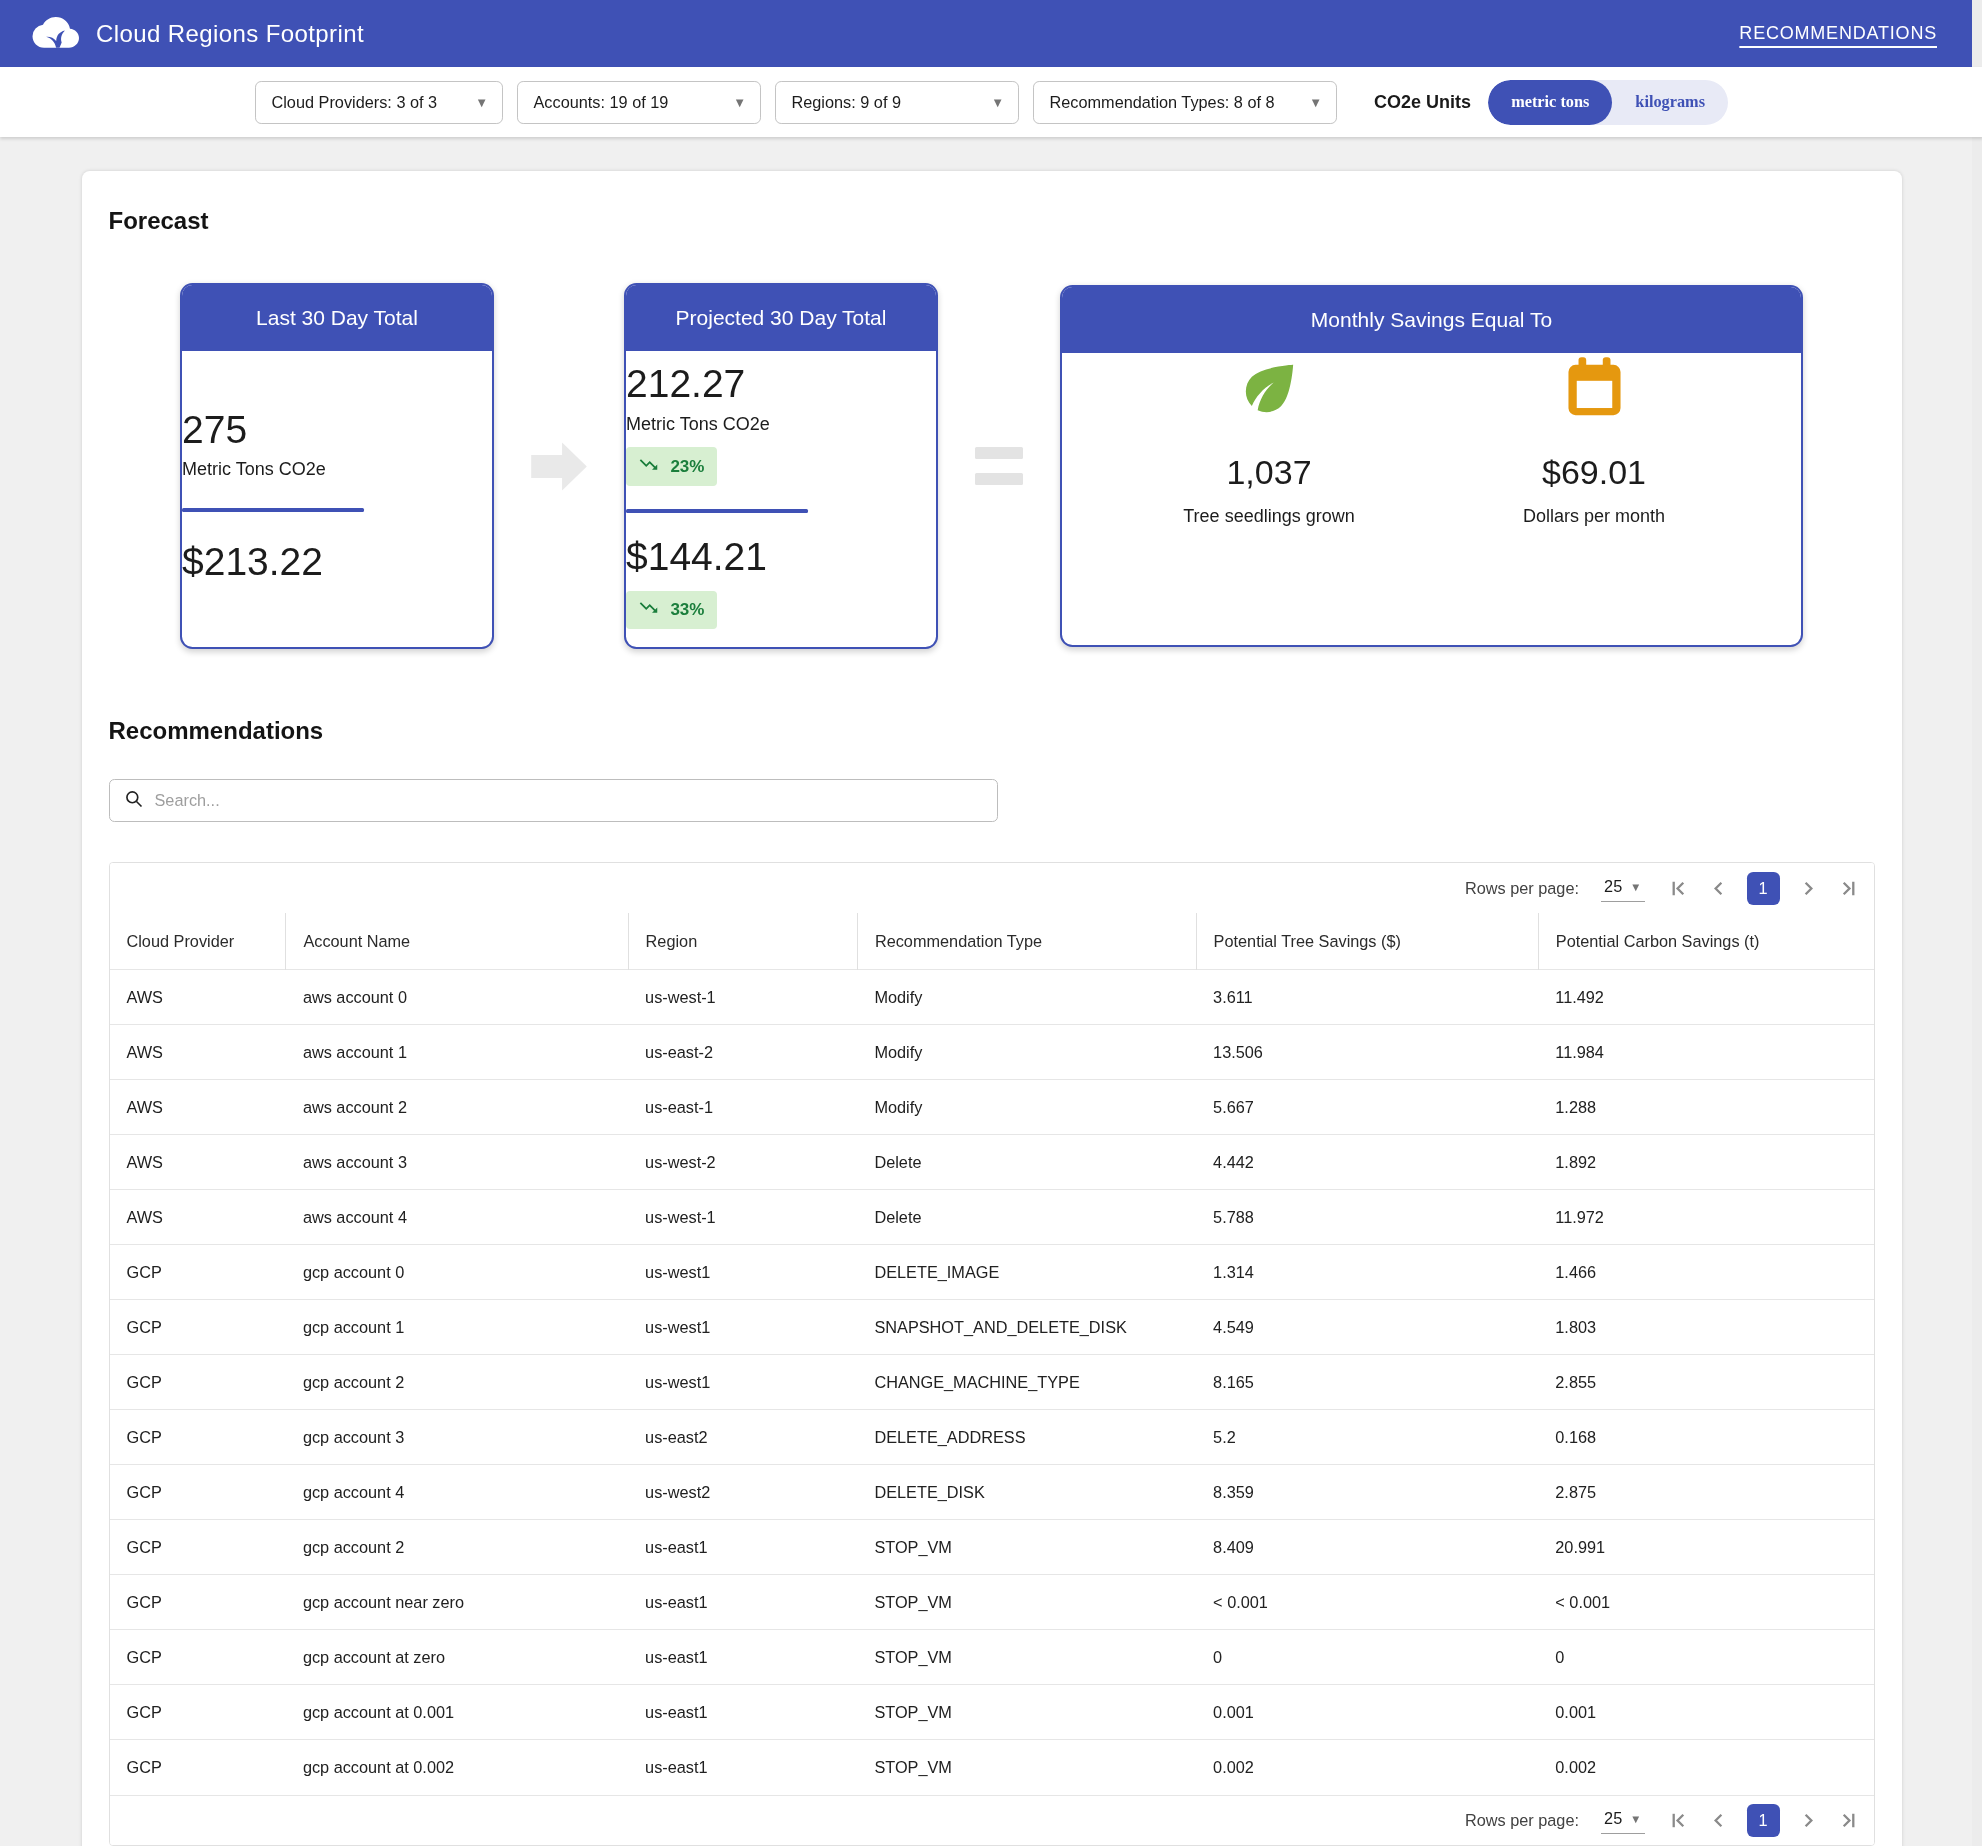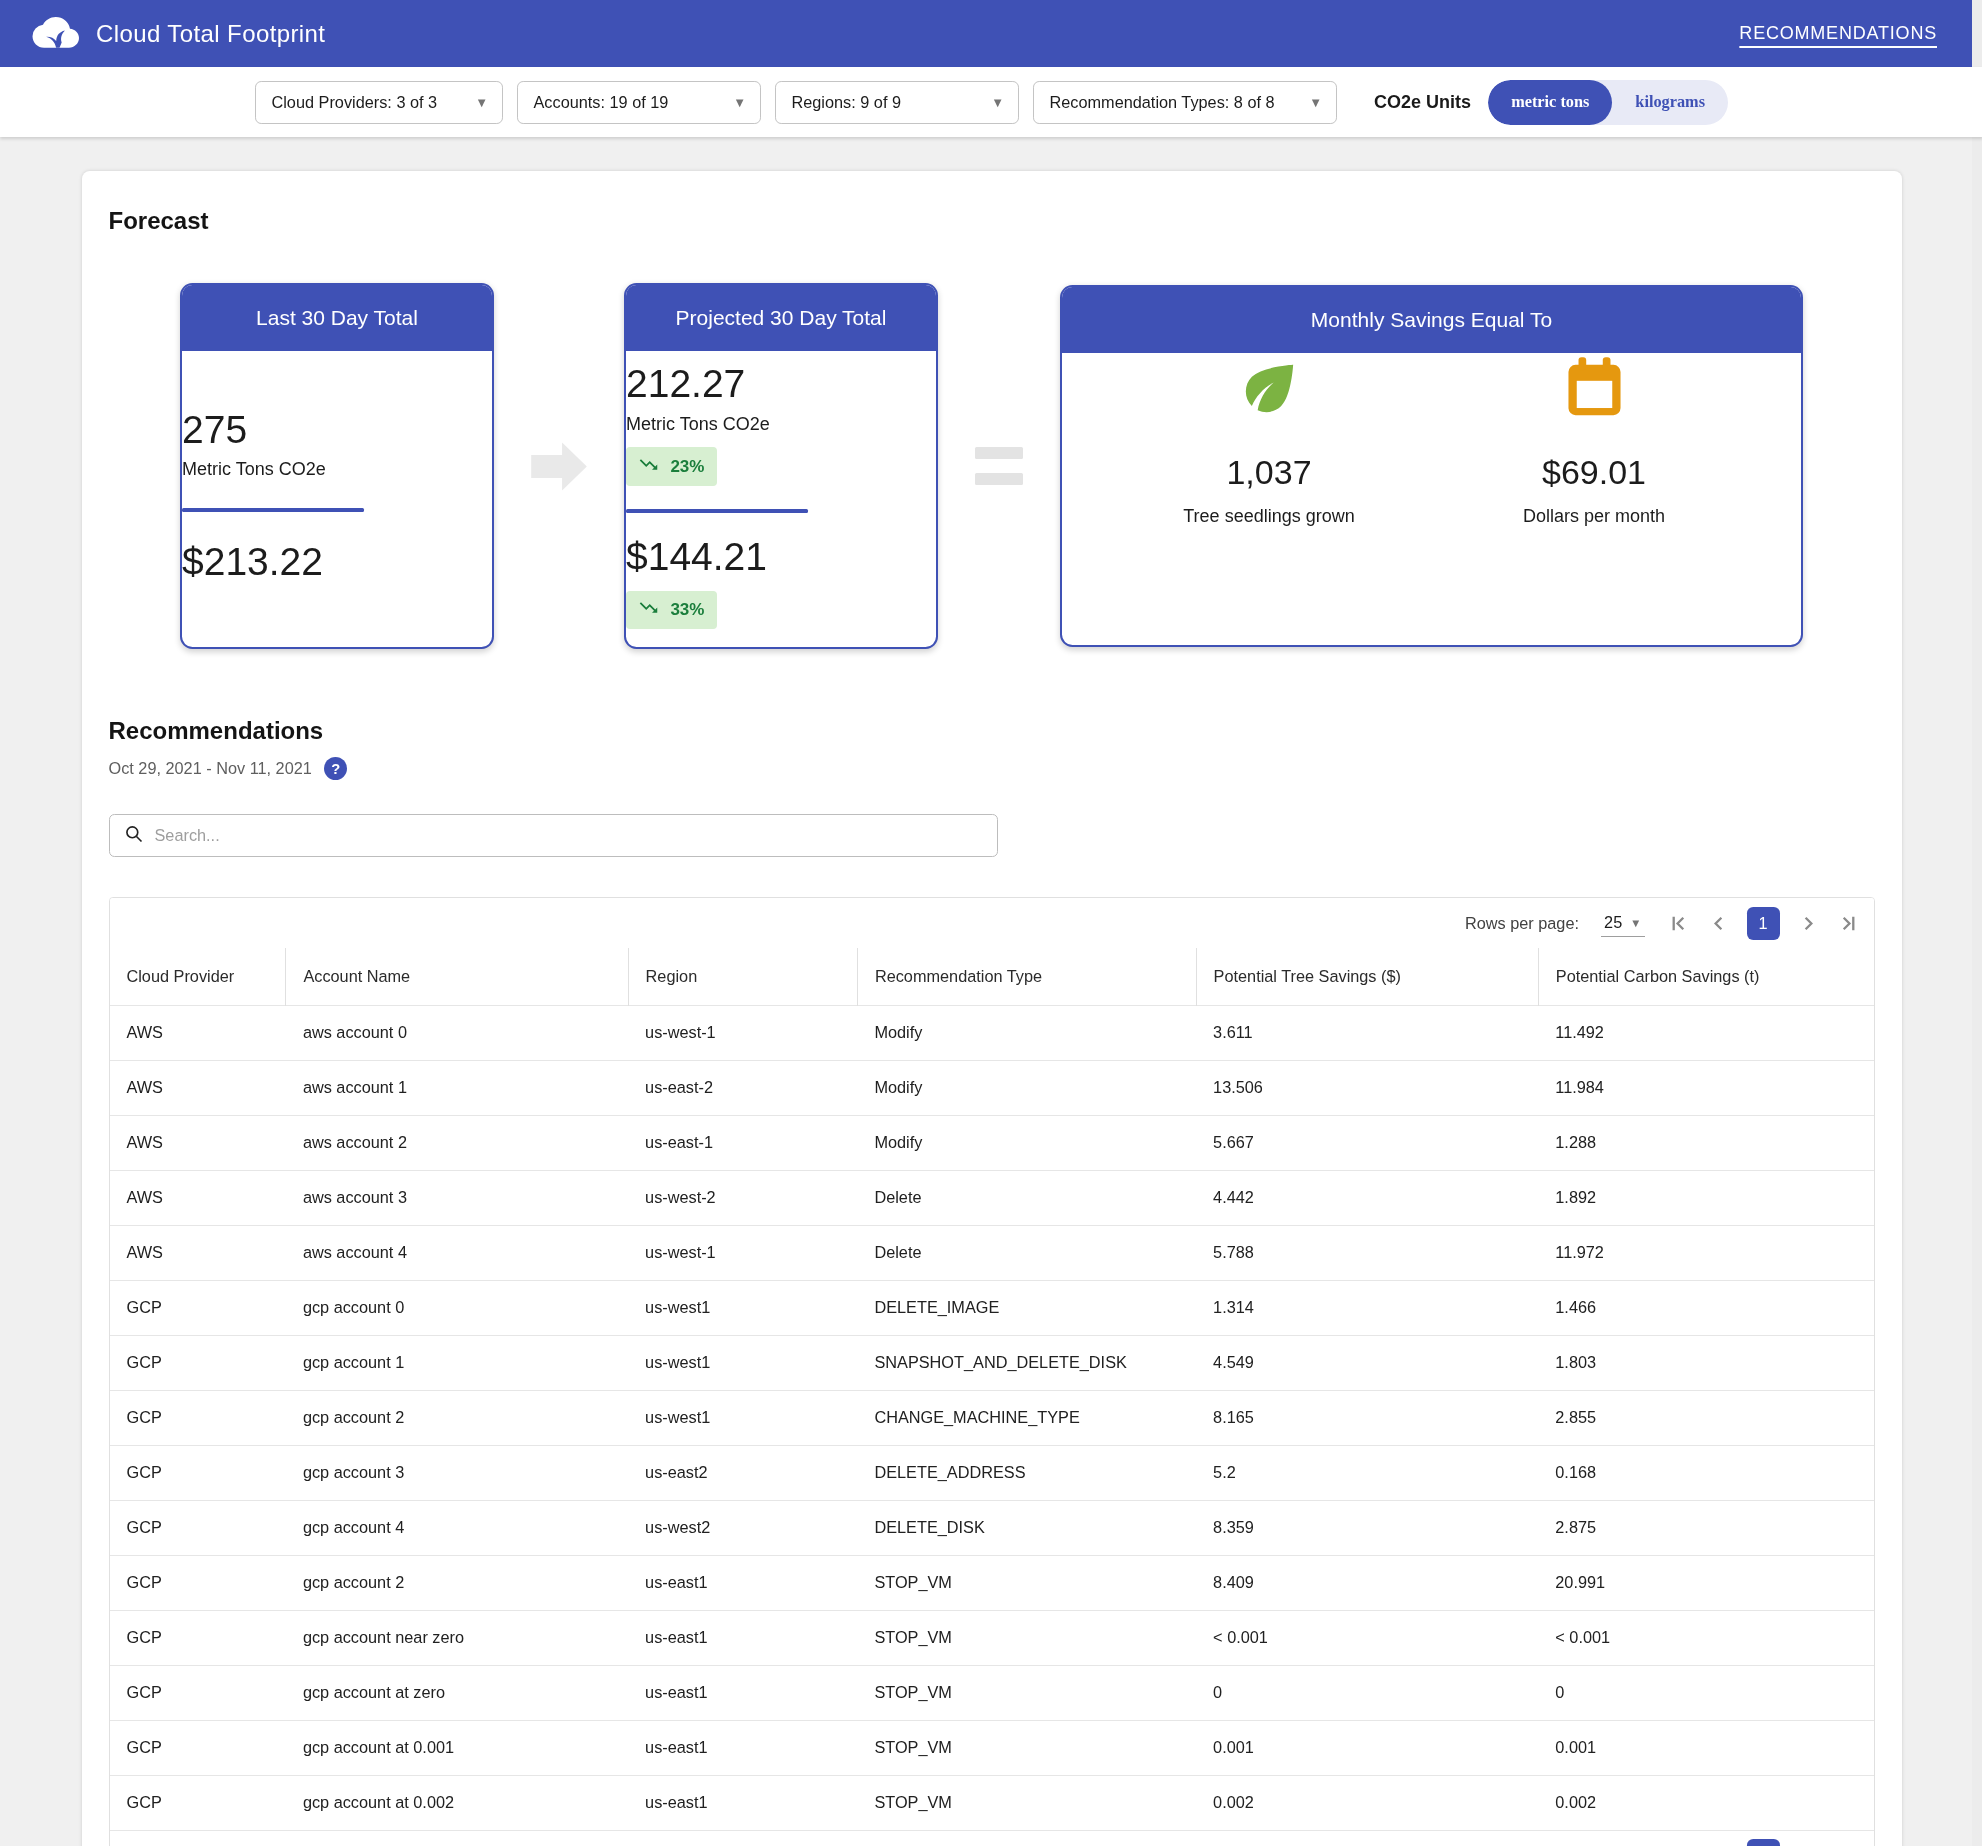--- a/index.html
+++ b/index.html
@@ -158,21 +158,21 @@
 <body>
 
 <header class="appbar">
   <div class="appbar-left">
     <span>
       <svg width="48" height="36" viewBox="0 0 64 46">
         <path fill="#ffffff" d="M52 18.5A19.2 19.2 0 0 0 33 3C25.6 3 19.2 7.2 16 13.3A15.4 15.4 0 0 0 2 28.6C2 37.1 8.9 44 17.4 44h33.2C57.9 44 64 38.2 64 31.1c0-6.8-5.3-12.1-12-12.6z"></path>
         <path fill="var(--primary)" d="M33.5 44c-1.6-7.5-6-12.5-13.3-14.6 5.6-.4 10.2 1.6 13.4 5.6.3-7.6 4.3-12.3 11.6-14-4.6 4.9-6.2 9.9-4.3 15.9L38 44z"></path>
       </svg>
     </span>
-    <span class="appbar-title">Cloud Total Footprint</span>
+    <span class="appbar-title">Cloud Regions Footprint</span>
   </div>
   <a class="appbar-nav">RECOMMENDATIONS</a>
 </header>
 
 <div class="filterbar">
   <div class="filter-dd dd-providers">
     <span>Cloud Providers: 3 of 3</span>
     <span class="caret">▼</span>
   </div>
   <div class="filter-dd dd-accounts">
@@ -272,24 +272,20 @@
             <div class="eq-value">$69.01</div>
             <div class="eq-label">Dollars per month</div>
           </div>
         </div>
       </div>
     </div>
   </section>
 
   <section class="rec-section">
     <h2 class="section-title">Recommendations</h2>
-    <div class="rec-sub">
-      <span class="rec-date">Oct 29, 2021 - Nov 11, 2021</span>
-      <span class="help-icon">?</span>
-    </div>
 
     <div class="search-box">
       <span>
         <svg width="20" height="20" viewBox="0 0 24 24">
             <circle cx="10" cy="10" r="6.5" stroke="#222" stroke-width="2" fill="none"></circle>
             <line x1="15" y1="15" x2="21" y2="21" stroke="#222" stroke-width="2"></line>
           </svg>
       </span>
       <input type="text" placeholder="Search..." style="">
     </div>

